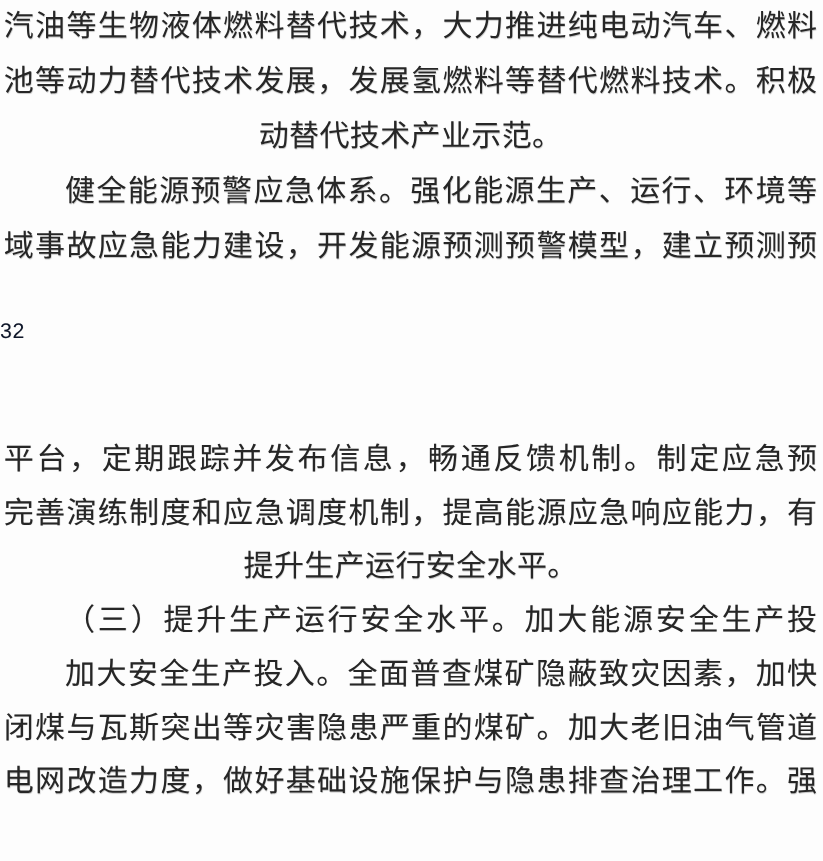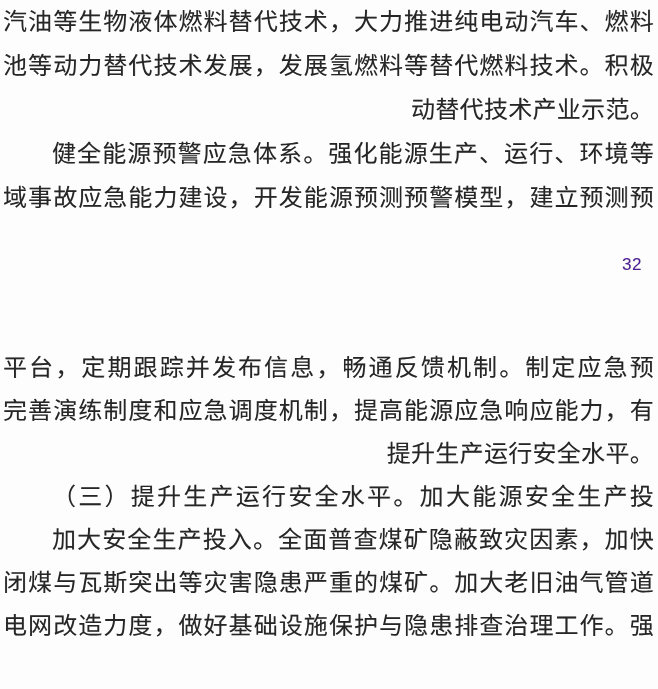--- a/index.html
+++ b/index.html
@@ -23,42 +23,42 @@
   }
   .text-block {
     position: absolute;
     left: 3px;
     right: 4px;
   }
   .block-top { top: 0; }
   .block-bottom { top: 347px; }
   .line {
     overflow: hidden;
-    text-align: right;
+    text-align: center;
     letter-spacing: 0.3px;
     text-shadow: 0.3px 0.3px 0.6px rgba(0,0,0,0.22);
   }
   .block-top .line { height: 44px; line-height: 44px; }
   .block-bottom .line { height: 43px; line-height: 43px; }
   .fill {
     text-align: justify;
     text-align-last: justify;
     text-justify: inter-character;
   }
   .indent { padding-left: 49px; }
   .pagenum {
     position: absolute;
     top: 254px;
     left: 0;
     right: 16px;
-    text-align: right;
+    text-align: left;
     font-family: "Liberation Sans", "DejaVu Sans", sans-serif;
     font-size: 17px;
     line-height: 22px;
-    color: #4c1d95;
+    color: #0f172a;
     letter-spacing: 0.5px;
     text-shadow: 0.3px 0.3px 0.5px rgba(0,0,0,0.2);
   }
 </style>
 </head>
 <body>
 
 <div class="page">
 
   <div class="text-block block-top">

